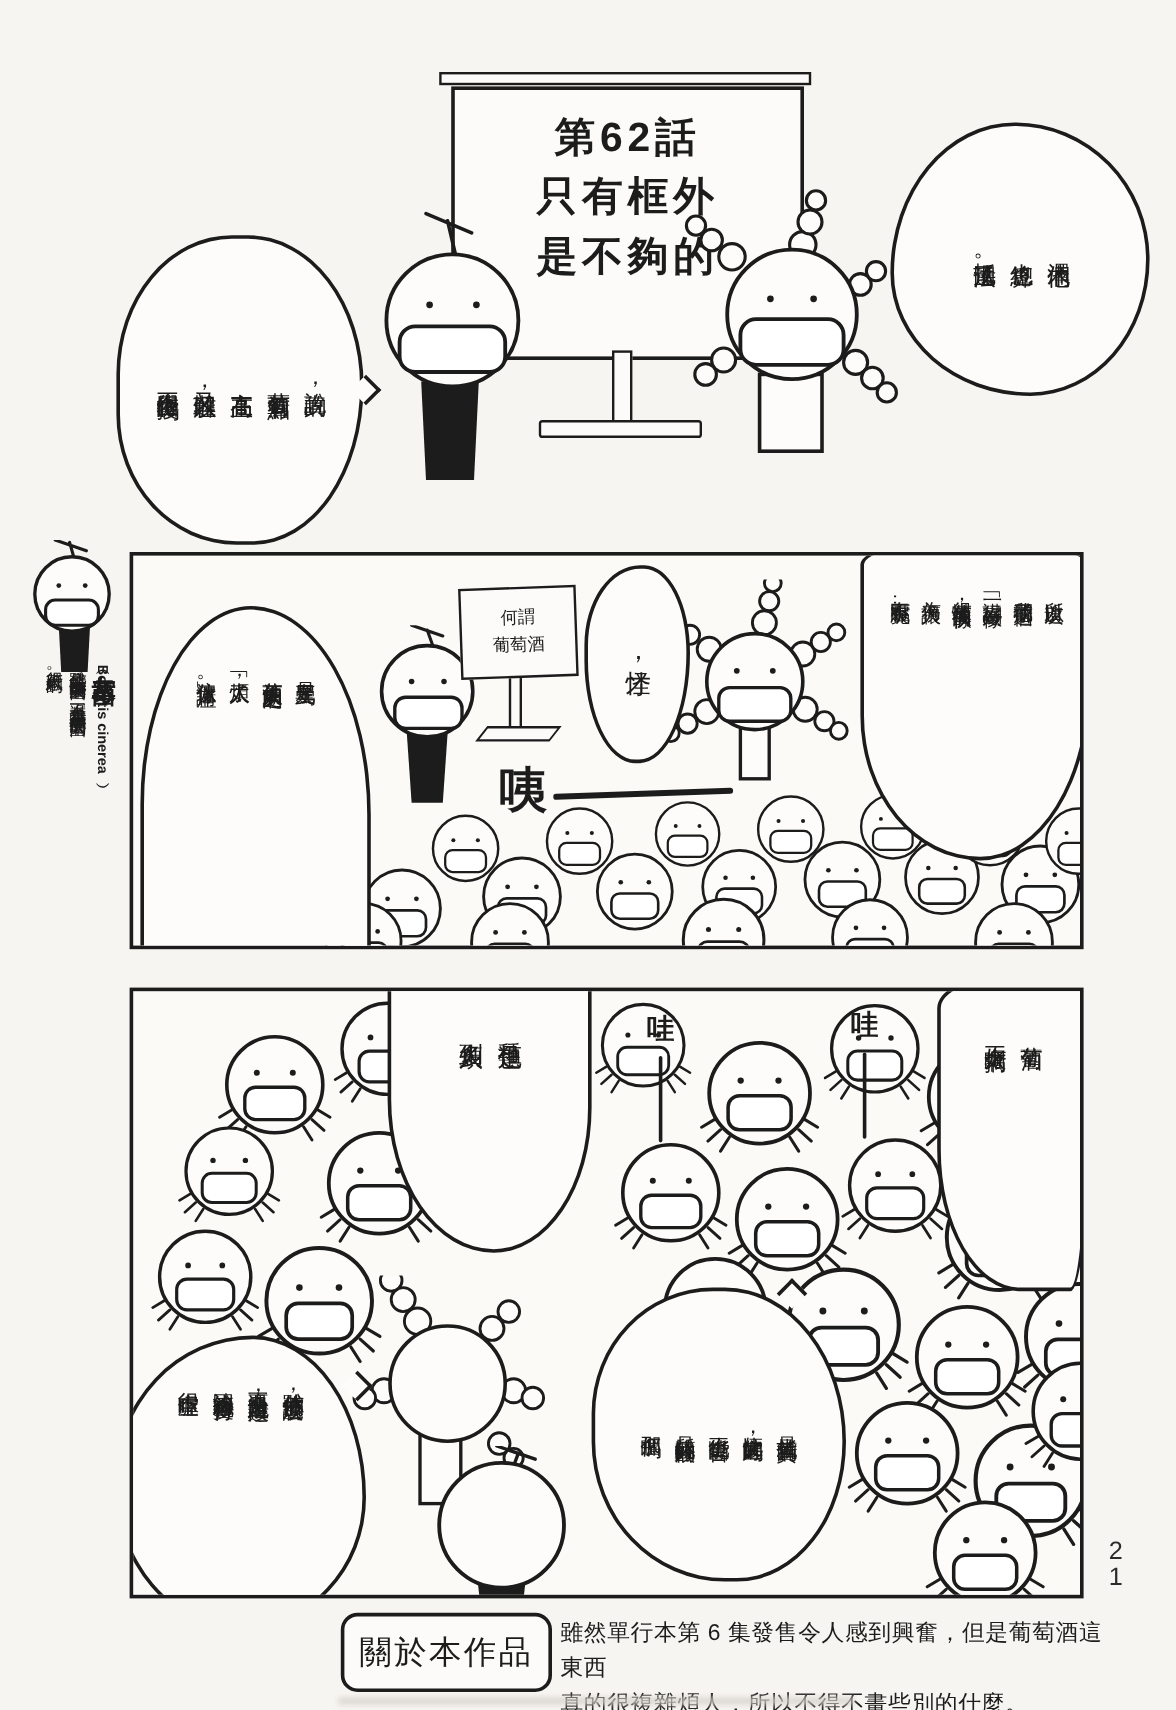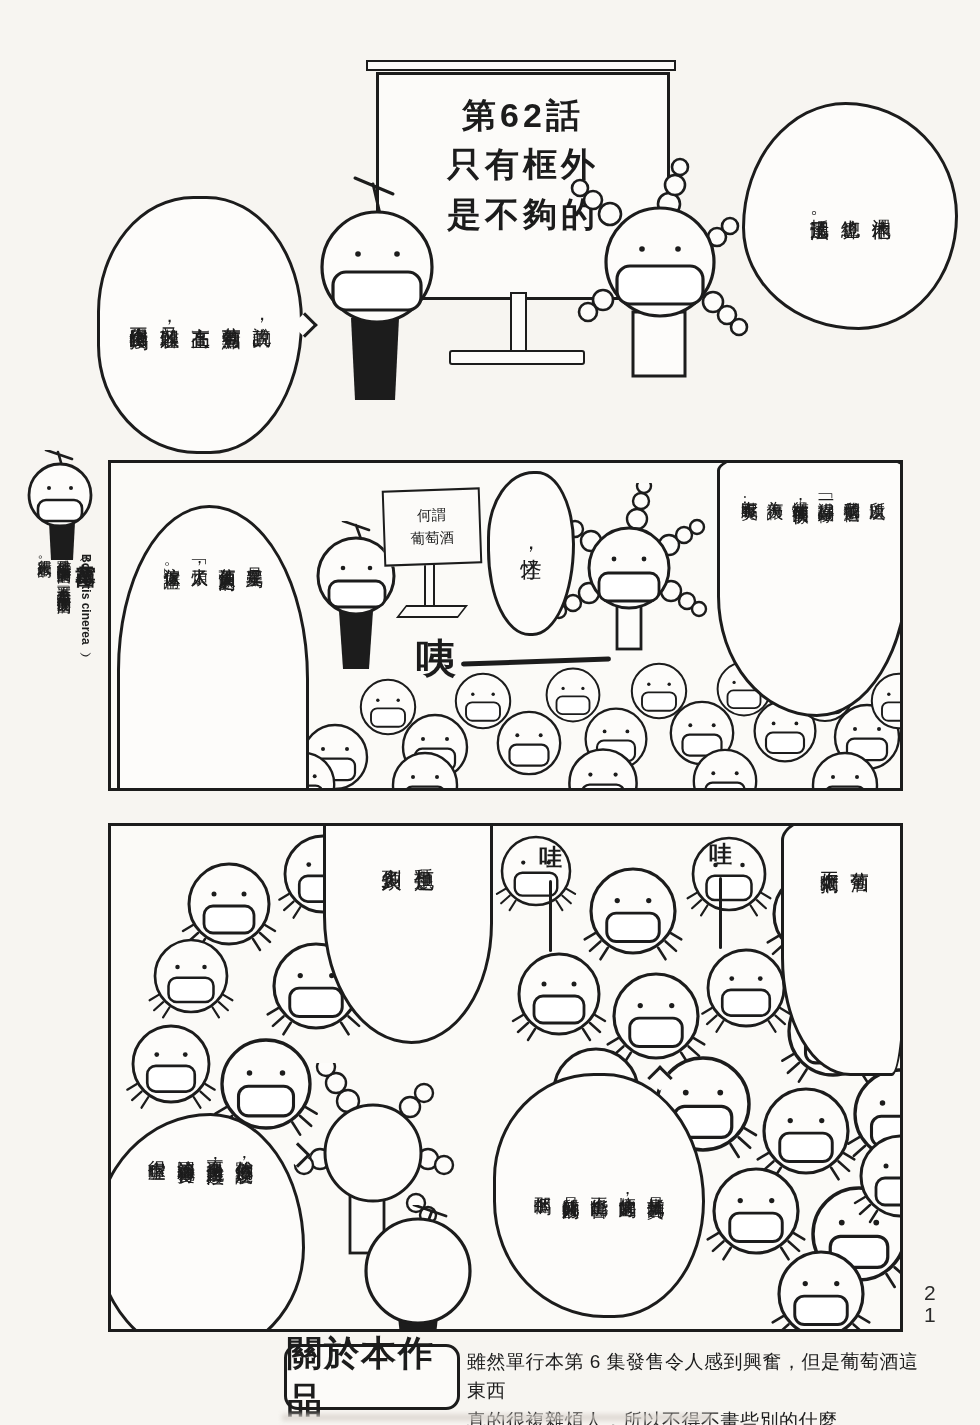--- a/index.html
+++ b/index.html
@@ -43,21 +43,21 @@
   .sfx-wa .vline{width:3.5px;height:72px;background:#1c1c1c;margin-top:7px;border-radius:2px;}
   
   .margin-note{left:20px;top:548px;width:78px;height:470px;writing-mode:vertical-rl;text-orientation:mixed;}
   .m-title{font-size:20px;font-weight:bold;letter-spacing:2px;line-height:1.25;}
   .m-latin{font-size:12px;font-weight:bold;letter-spacing:0;}
   .m-body{font-size:14.5px;line-height:1.35;letter-spacing:1px;}
   .m-tail{font-size:14.5px;line-height:1.35;letter-spacing:1px;}
   
   .footer-box{left:284px;top:1344px;width:170px;height:60px;border:3.5px solid #1c1c1c;border-radius:14px;
               background:#fcfbf9;display:flex;align-items:center;justify-content:center;
-              font-weight:bold;font-size:35px;letter-spacing:2px;}
+              font-weight:normal;font-size:27px;letter-spacing:2px;}
   .footer-text{left:467px;top:1347px;width:470px;font-size:19px;line-height:1.55;
                white-space:pre-line;letter-spacing:0.5px;}
   .bleed{left:282px;top:1414px;width:430px;height:7px;background:#d9d3cd;filter:blur(2px);opacity:.75;}
   .page-num{left:924px;top:1282px;font-size:21px;line-height:1.05;white-space:pre-line;text-align:center;color:#2a2a2a;}
   svg{display:block;}
 </style>
 </head>
 <body>
 
 <div class="page">

